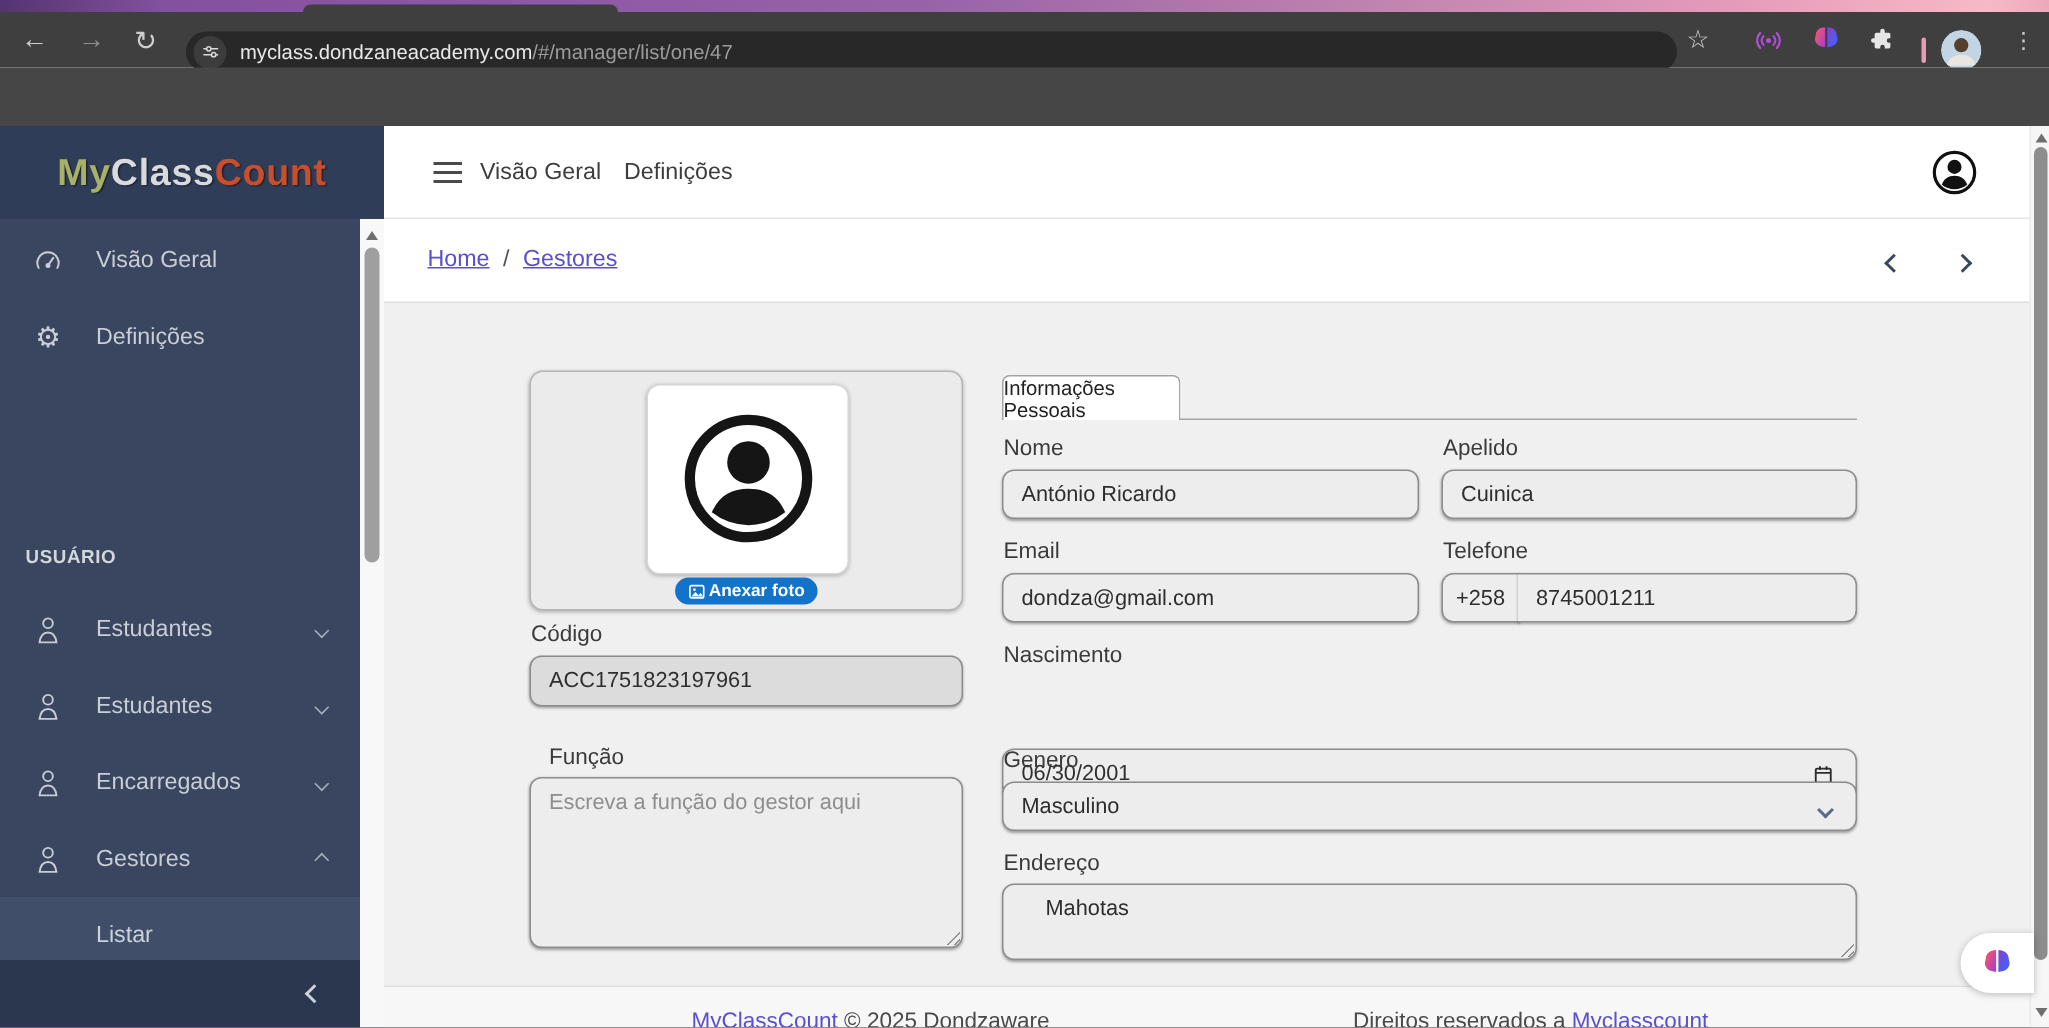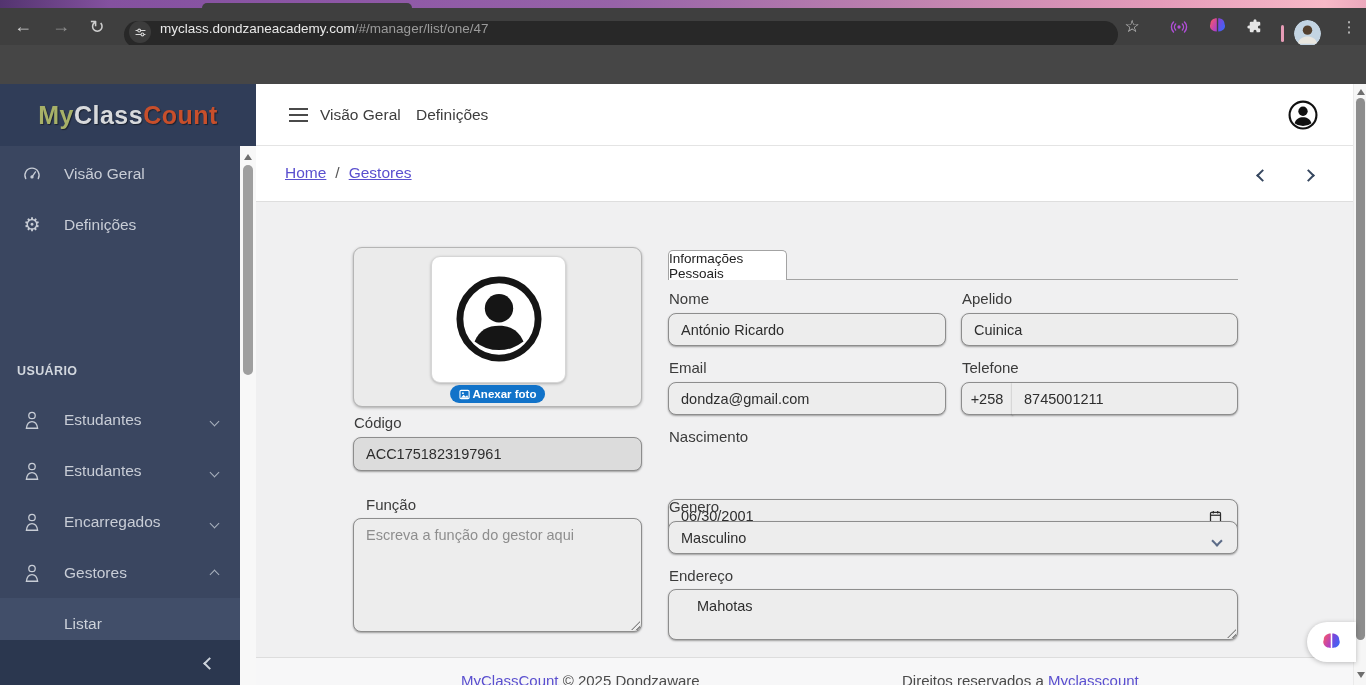--- a/index.html
+++ b/index.html
@@ -9,21 +9,21 @@
 
   
   .tabstrip { position:absolute; left:0; top:0; width:1366px; height:8px;
     background:linear-gradient(90deg,#53346f 0%,#84519f 8%,#8d57a6 25%,#9763a8 45%,#bc80ae 65%,#e59cba 85%,#f7b9c7 97%,#eca9bd 100%); }
   .active-tab { position:absolute; left:202px; top:3px; width:210px; height:5px;
     background:#3f3f3f; border-radius:9px 9px 0 0; }
   .toolbar { position:absolute; left:0; top:8px; width:1366px; height:37px; background:#3f3f3f; }
   .tb-btn { position:absolute; top:0; height:37px; width:34px; display:flex; align-items:center;
     justify-content:center; color:#cdcdcd; font-size:18px; }
   .url-pill { position:absolute; left:124px; top:13px; width:994px; height:27px;
-    background:#282828; border-radius:14px; display:flex; }
+    background:#282828; border-radius:14px; display:flex; align-items:center; }
   .tune-circle { width:22px; height:22px; border-radius:50%; background:#3c3c3c;
     margin-left:5px; display:flex; align-items:center; justify-content:center; flex:0 0 auto; }
   .url-text { margin-left:9px; font-size:13.5px; color:#e8e8e8; white-space:nowrap; }
   .url-text .path { color:#9b9b9b; }
   .pink-sep { position:absolute; width:3px; background:#e79cb6; border-radius:2px; }
   .chrome-avatar { position:absolute; left:1294px; top:12px; width:27px; height:27px;
     border-radius:50%; overflow:hidden; }
   .bookmarks { position:absolute; left:0; top:45px; width:1366px; height:39px; background:#464646; }
   .apps-grid { position:absolute; left:13px; top:55px; width:15px; height:15px;
     display:grid; grid-template-columns:6px 6px; grid-template-rows:6px 6px; gap:3px; }

